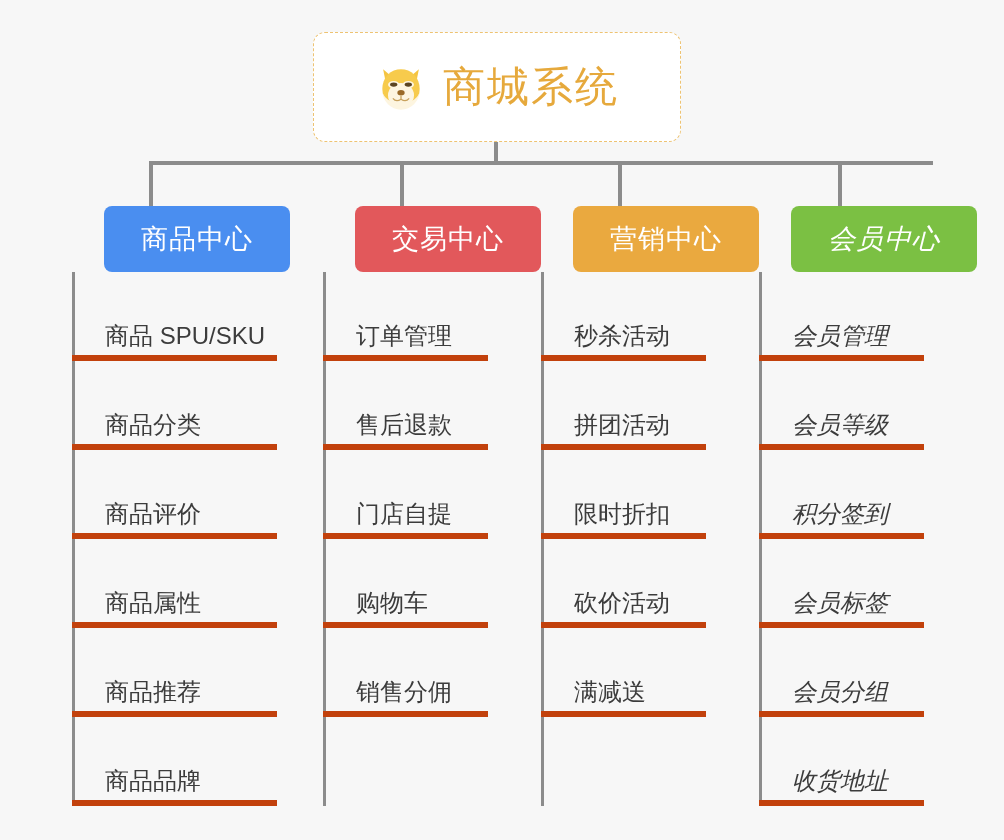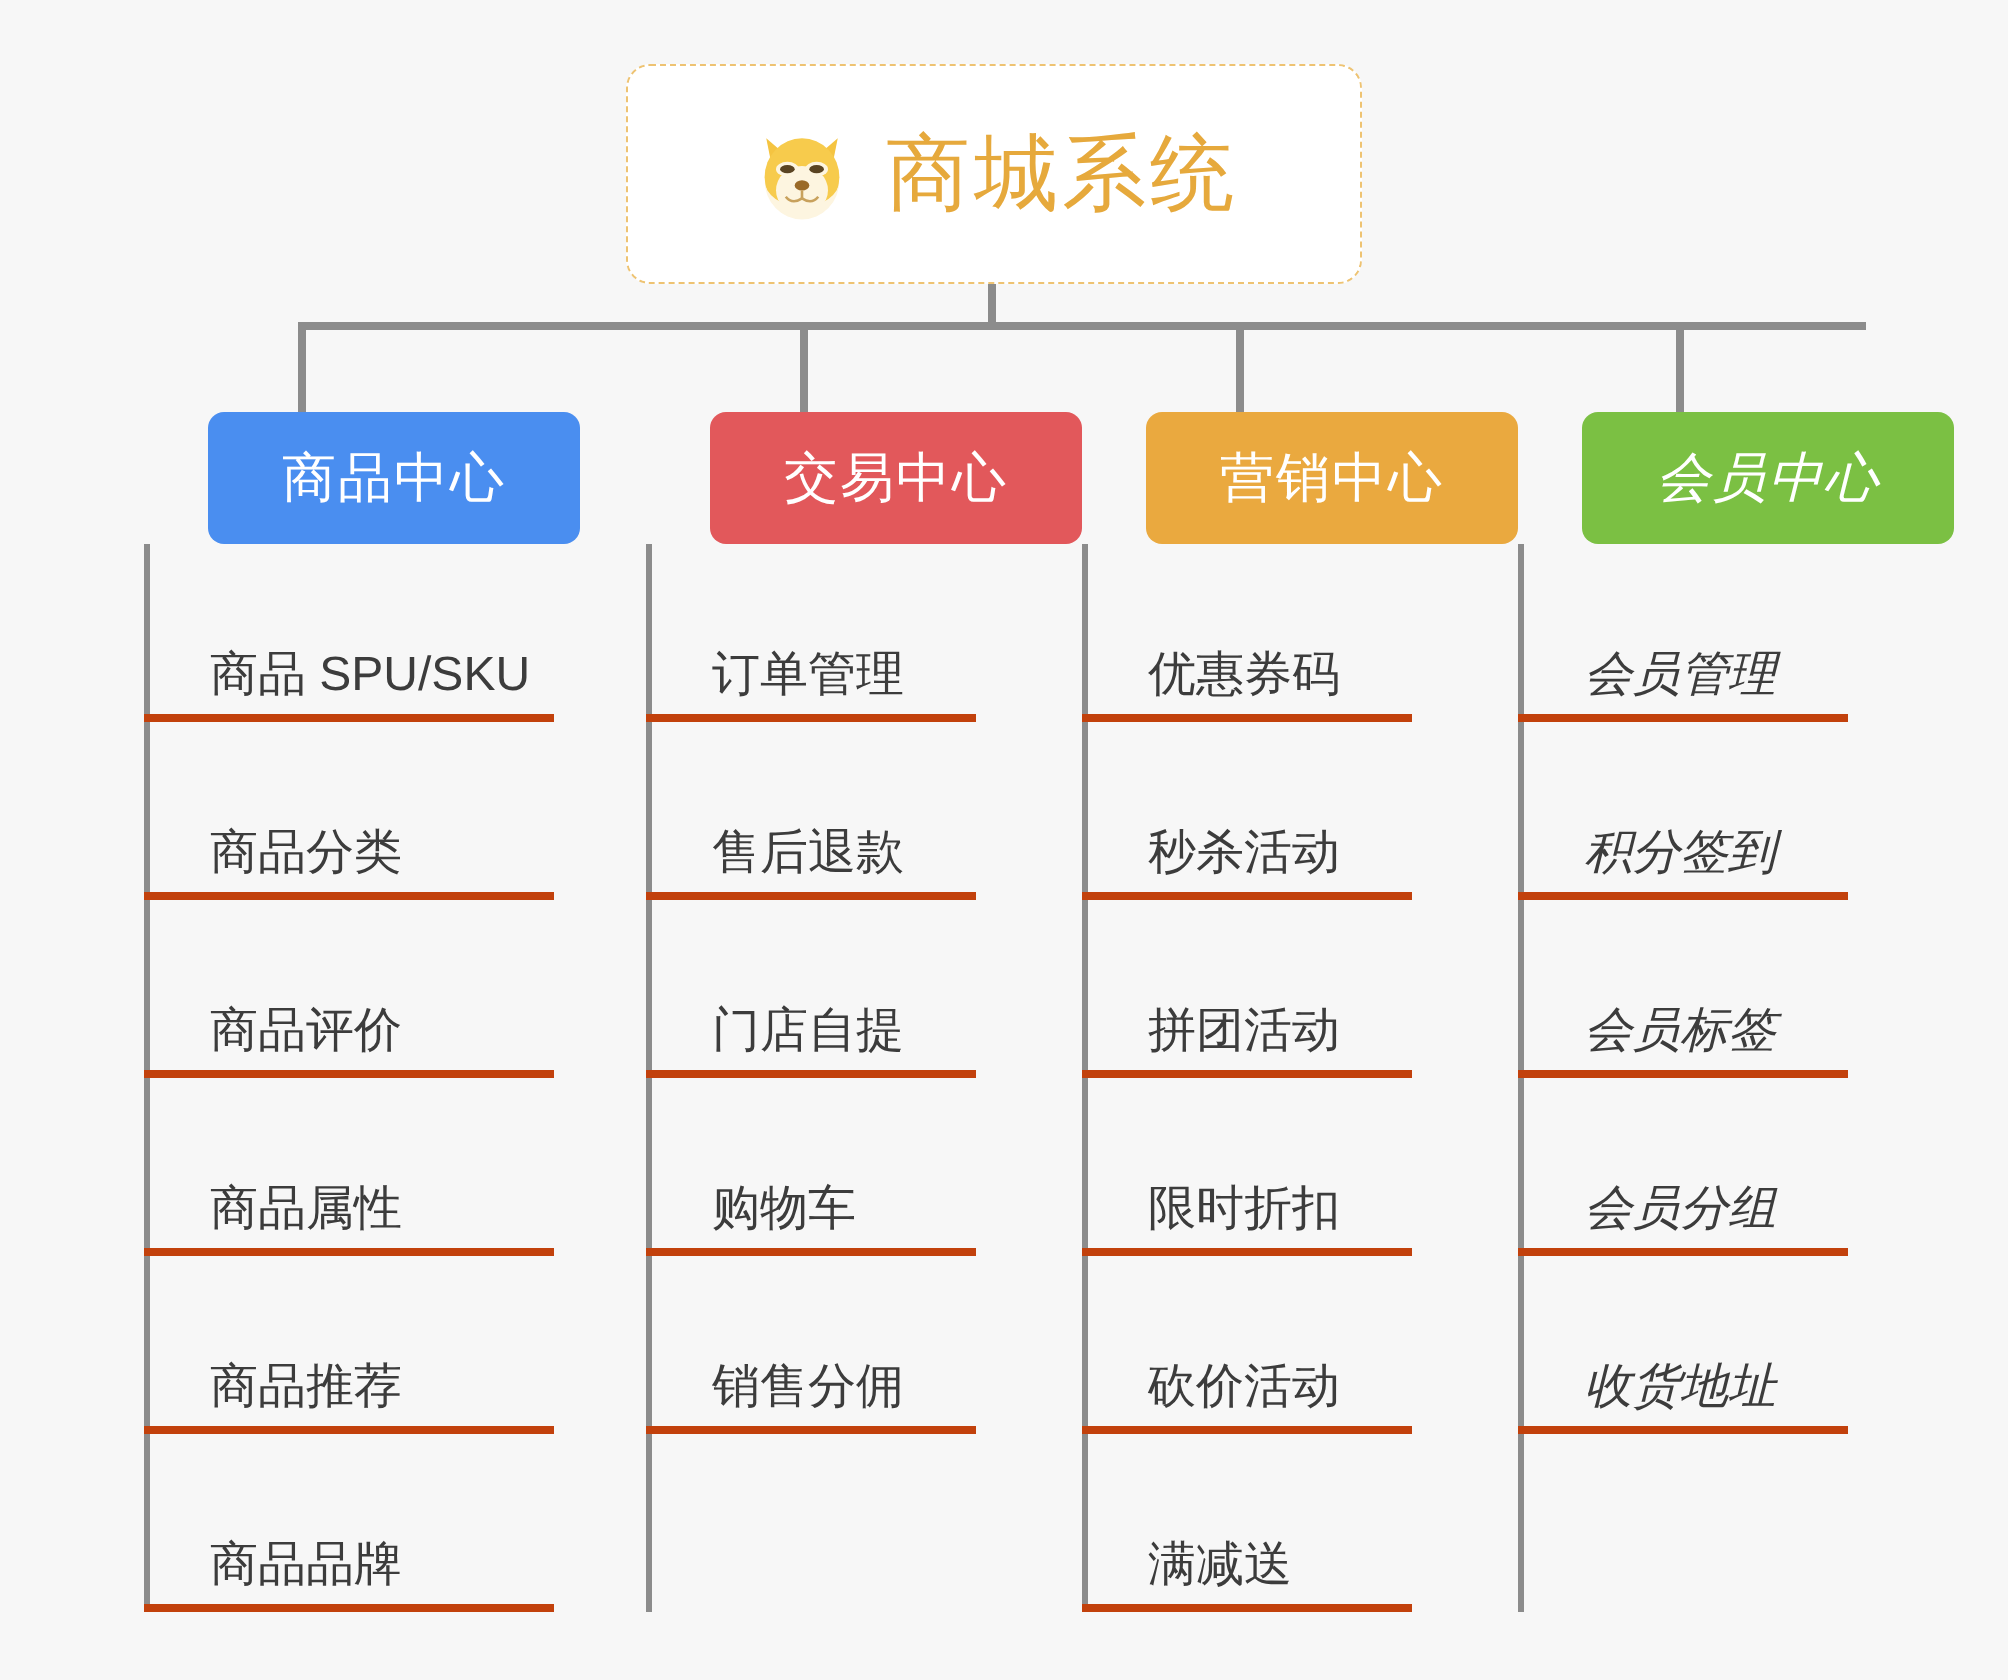--- a/index.html
+++ b/index.html
@@ -41,21 +41,21 @@
     color:#ffffff; font-size:27px; letter-spacing:1px;
   }
   .spine {
     position:absolute; left:15px; top:66px;
     width:3px; background:#8c8c8c;
   }
   .leaf-list { position:absolute; left:15px; top:66px; }
   .leaf {
     position:relative; height:89px;
     display:flex; align-items:flex-end;
-    border-bottom:4px solid #c2410c;
+    border-bottom:6px solid #c2410c;
   }
   .leaf-label {
     font-size:24px; color:#3c3c3c;
     padding-left:33px; padding-bottom:6px;
     white-space:nowrap; line-height:1.1;
   }
 </style>
 </head>
 <body>
 
@@ -139,23 +139,20 @@
           </div>
         </div>
       </div>
       <div class="branch" style="left: 526px; width: 186px;">
         <div class="cat-box" style="background: rgb(234, 169, 63); width: 186px;">
           <span>营销中心</span>
         </div>
         <div class="spine" style="height: 534px;"></div>
         <div class="leaf-list">
           <div class="leaf" style="width: 165px;">
-            <span class="leaf-label">优惠券码</span>
-          </div>
-          <div class="leaf" style="width: 165px;">
             <span class="leaf-label">秒杀活动</span>
           </div>
           <div class="leaf" style="width: 165px;">
             <span class="leaf-label">拼团活动</span>
           </div>
           <div class="leaf" style="width: 165px;">
             <span class="leaf-label">限时折扣</span>
           </div>
           <div class="leaf" style="width: 165px;">
             <span class="leaf-label">砍价活动</span>
@@ -168,20 +165,23 @@
       <div class="branch" style="left: 744px; width: 186px; font-style: italic;">
         <div class="cat-box" style="background: rgb(123, 192, 67); width: 186px;">
           <span>会员中心</span>
         </div>
         <div class="spine" style="height: 534px;"></div>
         <div class="leaf-list">
           <div class="leaf" style="width: 165px;">
             <span class="leaf-label">会员管理</span>
           </div>
           <div class="leaf" style="width: 165px;">
+            <span class="leaf-label">会员等级</span>
+          </div>
+          <div class="leaf" style="width: 165px;">
             <span class="leaf-label">积分签到</span>
           </div>
           <div class="leaf" style="width: 165px;">
             <span class="leaf-label">会员标签</span>
           </div>
           <div class="leaf" style="width: 165px;">
             <span class="leaf-label">会员分组</span>
           </div>
           <div class="leaf" style="width: 165px;">
             <span class="leaf-label">收货地址</span>

